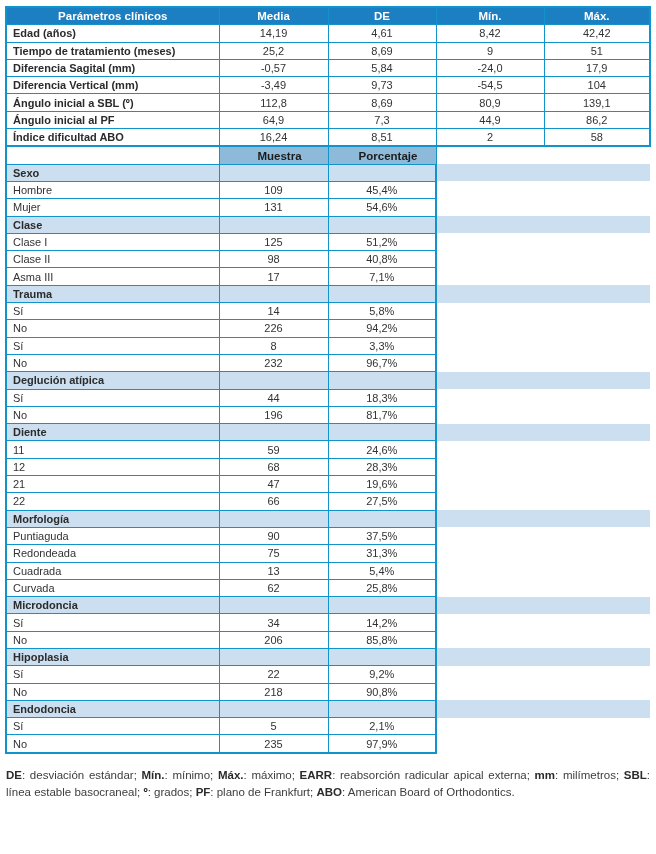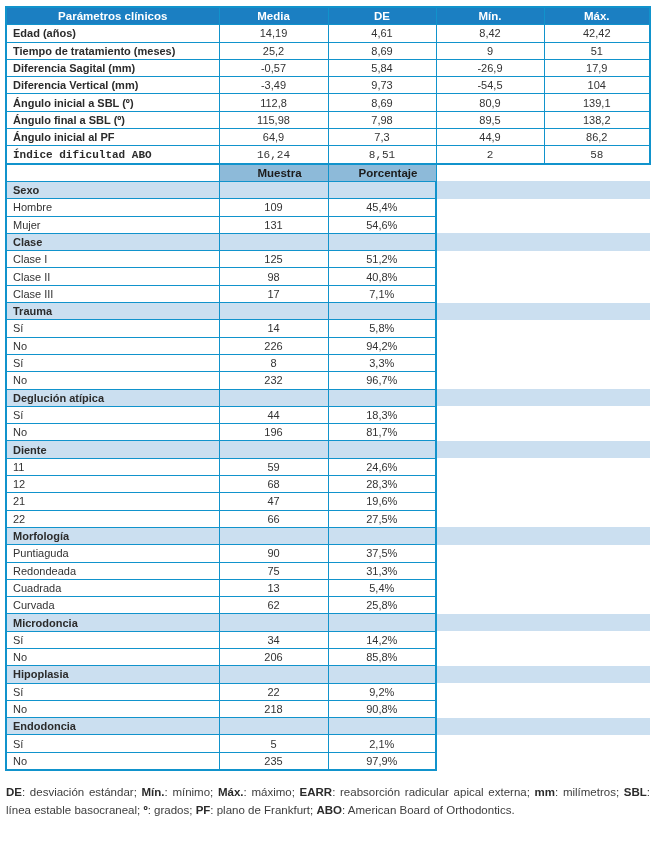--- a/index.html
+++ b/index.html
@@ -47,21 +47,21 @@
     margin-top:27px;
   }
   td.lbl-reg{
     text-align:left;
     padding-left:6px;
     font-weight:normal;
     border-left-width:2px;
   }
   td.val{text-align:center;}
   td.col5{border-right-width:2px;}
-  td.sect-end{border-bottom-width:2px;font-family:Liberation Mono, monospace;}
+  td.sect-end{border-bottom-width:2px;}
   th.sub{
     background:var(--subheader-bg);
     color:#1c1c1c;
     font-weight:bold;
     font-size:11.5px;
     text-align:center;
     padding-left:12px;
   }
   tr.cat td{
     background:var(--category-bg);
@@ -112,45 +112,38 @@
           <td class="lbl">Tiempo de tratamiento (meses)</td>
           <td class="val">25,2</td>
           <td class="val">8,69</td>
           <td class="val">9</td>
           <td class="val col5">51</td>
         </tr>
         <tr class="stat-row">
           <td class="lbl">Diferencia Sagital (mm)</td>
           <td class="val">-0,57</td>
           <td class="val">5,84</td>
-          <td class="val">-26,9</td>
+          <td class="val">-24,0</td>
           <td class="val col5">17,9</td>
         </tr>
         <tr class="stat-row">
           <td class="lbl">Diferencia Vertical (mm)</td>
           <td class="val">-3,49</td>
           <td class="val">9,73</td>
           <td class="val">-54,5</td>
           <td class="val col5">104</td>
         </tr>
         <tr class="stat-row">
           <td class="lbl">Ángulo inicial a SBL (º)</td>
           <td class="val">112,8</td>
           <td class="val">8,69</td>
           <td class="val">80,9</td>
           <td class="val col5">139,1</td>
         </tr>
         <tr class="stat-row">
-          <td class="lbl">Ángulo final a SBL (º)</td>
-          <td class="val">115,98</td>
-          <td class="val">7,98</td>
-          <td class="val">89,5</td>
-          <td class="val col5">138,2</td>
-        </tr>
-        <tr class="stat-row">
           <td class="lbl">Ángulo inicial al PF</td>
           <td class="val">64,9</td>
           <td class="val">7,3</td>
           <td class="val">44,9</td>
           <td class="val col5">86,2</td>
         </tr>
         <tr class="stat-row">
           <td class="lbl sect-end">Índice dificultad ABO</td>
           <td class="val sect-end">16,24</td>
           <td class="val sect-end">8,51</td>
@@ -200,21 +193,21 @@
           <td class="ghost"></td>
         </tr>
         <tr class="item-row">
           <td class="lbl-reg">Clase II</td>
           <td class="val">98</td>
           <td class="val r2">40,8%</td>
           <td class="ghost"></td>
           <td class="ghost"></td>
         </tr>
         <tr class="item-row">
-          <td class="lbl-reg">Clase III</td>
+          <td class="lbl-reg">Asma III</td>
           <td class="val">17</td>
           <td class="val r2">7,1%</td>
           <td class="ghost"></td>
           <td class="ghost"></td>
         </tr>
         <tr class="cat">
           <td class="lbl">Trauma</td>
           <td class="val"></td>
           <td class="val r2"></td>
           <td class="ghost"></td>

